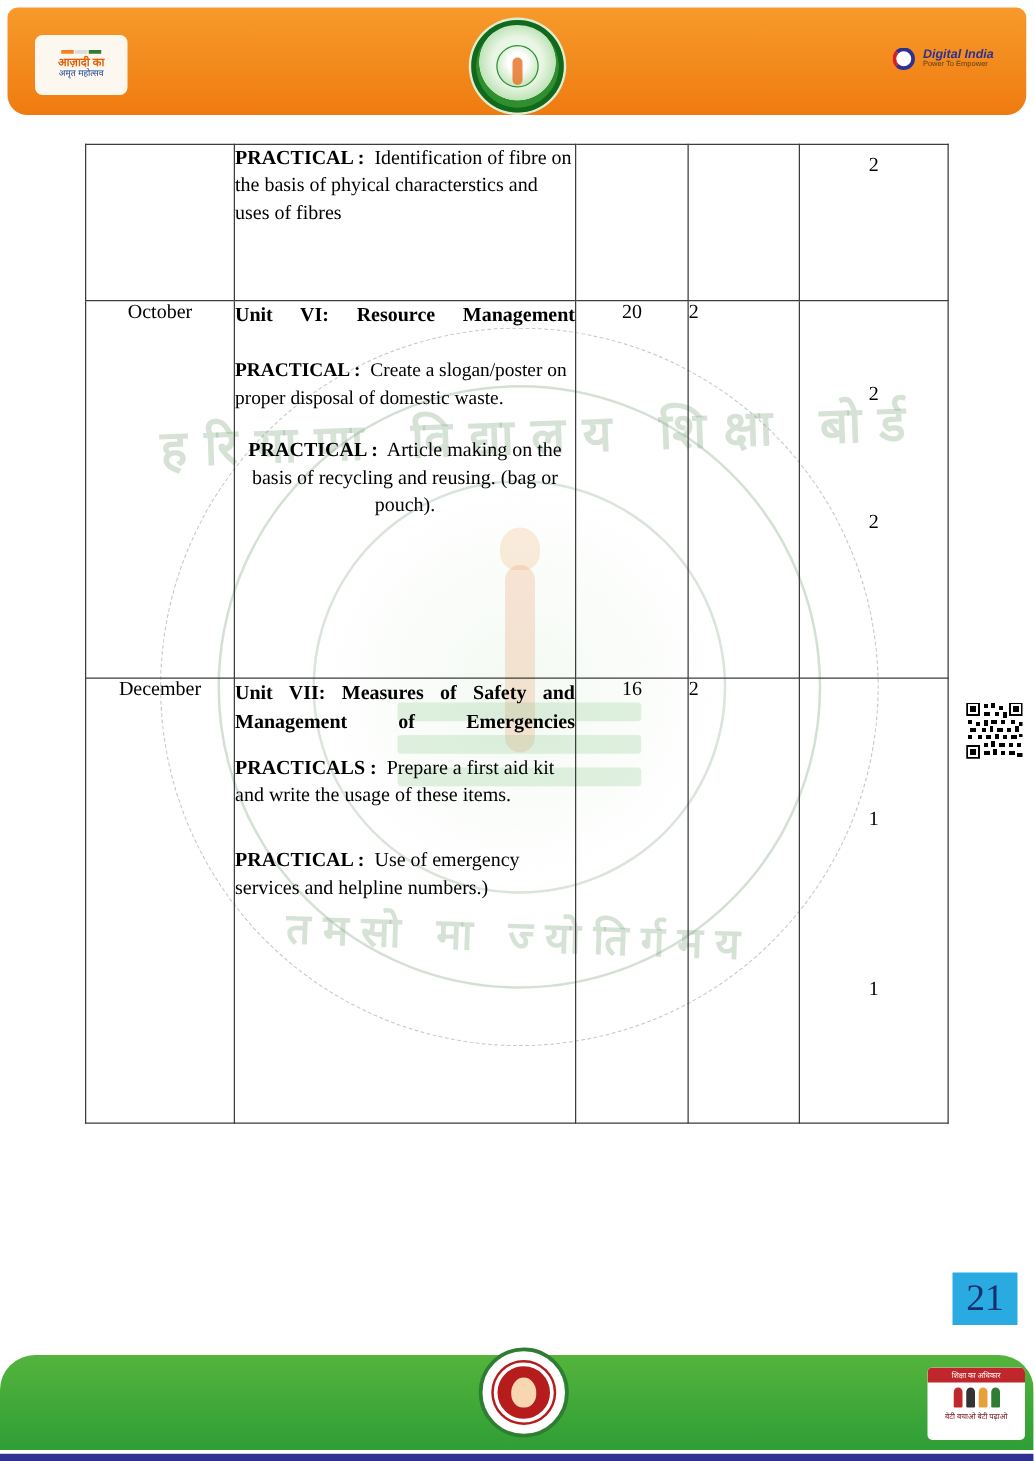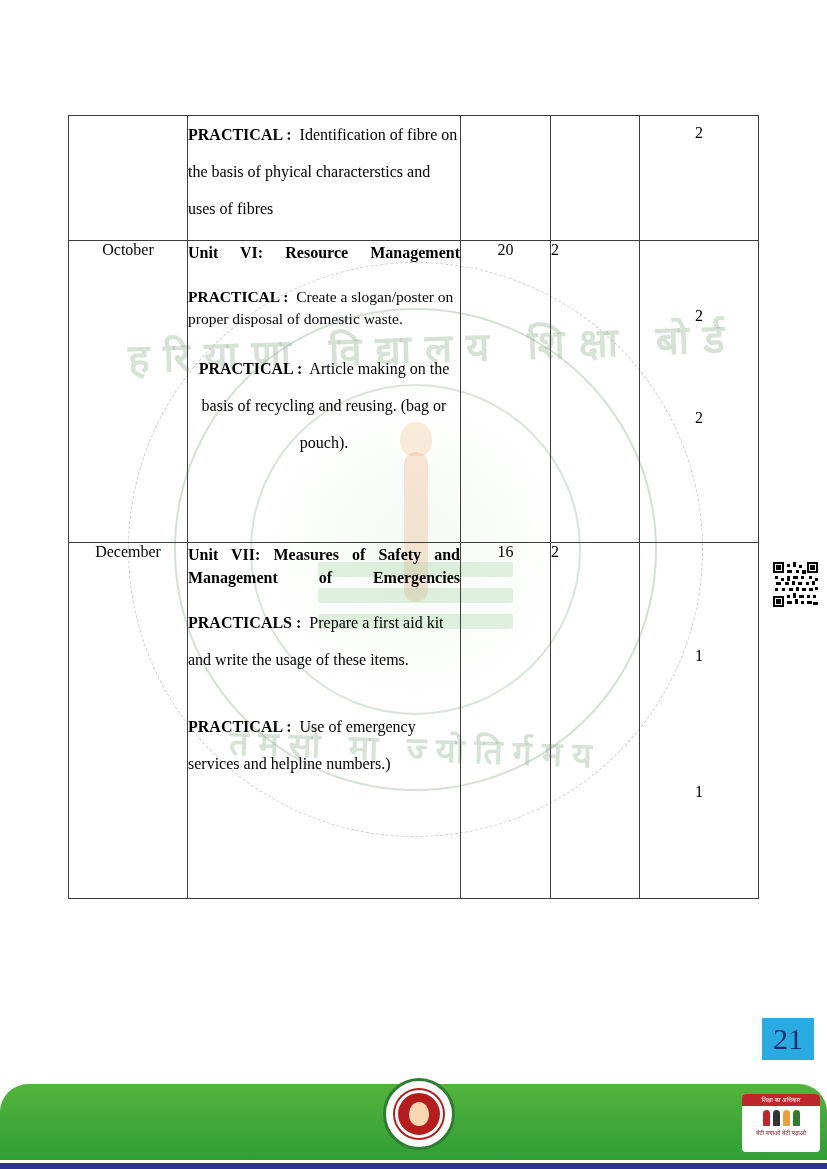--- a/index.html
+++ b/index.html
@@ -75,21 +75,21 @@
     border-collapse:collapse; table-layout:fixed; font-size:16px; color:#000;
   }
   table.syllabus td { border:1px solid #3d3d3d; vertical-align:top; padding:0; }
   td.month { text-align:center; padding-top:9px; }
   td.content { padding:8px 10px 0 10px; }
   td.numcell { text-align:center; padding-top:9px; }
   td.numleft { text-align:left; padding:9px 0 0 14px; }
   td.scorecell { position:relative; }
   .score { position:absolute; left:0; right:0; text-align:center; }
   p { margin:0; }
-  .para-wide { line-height:37px; font-size:16px; }
+  .para-wide { line-height:22px; font-size:16px; }
   .para-tight { line-height:22px; font-size:15.5px; }
   .lbl { font-weight:bold; margin-right:4px; }
   .unit-title { font-weight:bold; text-align:justify; text-align-last:justify; line-height:23px; }
   .mt22 { margin-top:22px; } .mt20 { margin-top:20px;text-align:center; } .mt30 { margin-top:30px; } .mt32 { margin-top:15px; }
   .revision { text-align:center; padding-top:14px; font-size:16px; }
 
   
   .qr { position:absolute; left:773px; top:562px; width:45px; height:45px; }
   .page-num {
     position:absolute; left:762px; top:1018px; width:52px; height:42px;
@@ -132,20 +132,44 @@
   .beti-figures i { display:block; width:7px; height:16px; border-radius:4px 4px 1px 1px; }
   .beti-figures .f1 { background:#c0272d; } .beti-figures .f2 { background:#333; }
   .beti-figures .f3 { background:#e8a13a; } .beti-figures .f4 { background:#2e7d32; }
   .beti-text { font-size:6px; color:#7a1418; margin-top:3px; }
 </style>
 </head>
 <body>
 
 <div class="page">
 
+  <div class="header">
+    <div class="azadi">
+      <div class="flag-bars">
+          <i class="s"></i>
+          <i class="w"></i>
+          <i class="g"></i>
+        </div>
+      <div class="azadi-text">
+        <span class="azadi-l1">आज़ादी का</span>
+        <span class="azadi-l2">अमृत महोत्सव</span>
+      </div>
+    </div>
+    <div class="hbse">
+      <div class="hbse-inner"></div>
+      <div class="hbse-flame"></div>
+    </div>
+    <div class="digital">
+      <span class="di-icon"></span>
+      <div class="di-text">
+        <span class="di-title">Digital India</span>
+        <span class="di-sub">Power To Empower</span>
+      </div>
+    </div>
+  </div>
 
   <div class="watermark">
     <div class="wm-outer"></div>
     <div class="wm-ring"></div>
     <div class="wm-inner"></div>
     <div class="wm-text top">हरियाणा विद्यालय शिक्षा बोर्ड</div>
     <div class="wm-flame"></div>
     <div class="wm-torch"></div>
     <div class="wm-bar" style="top:300px"></div>
     <div class="wm-bar" style="top:326px"></div>

